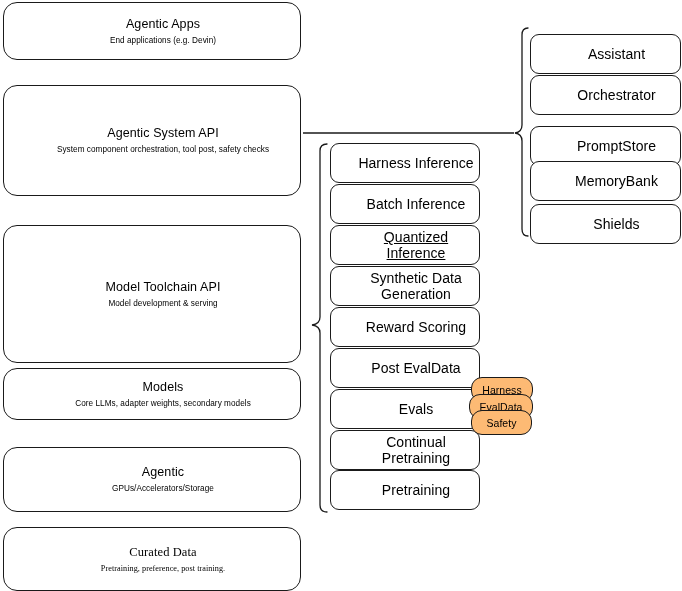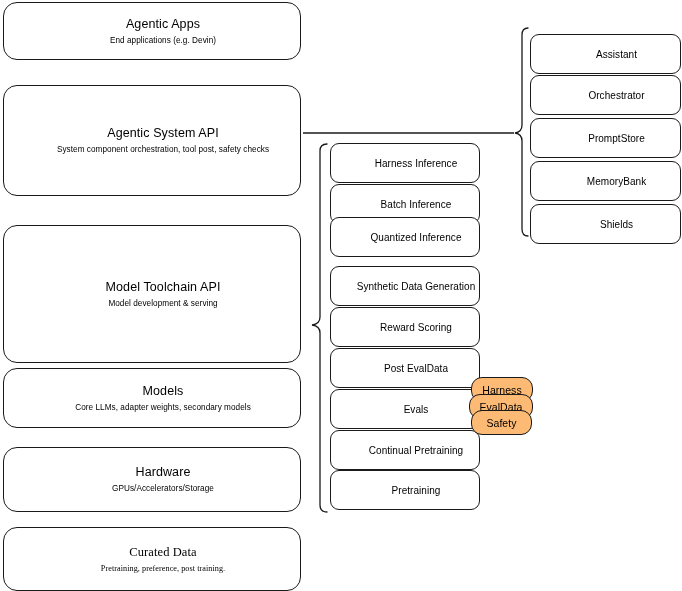--- a/index.html
+++ b/index.html
@@ -47,21 +47,21 @@
   .layer .subtitle {
     font-size: 8.2px;
     line-height: 11px;
     margin-top: 3px;
     letter-spacing: 0.05px;
   }
   
   .chip {
     border-radius: 9px;
     height: 40px;
-    font-size: 10px;
+    font-size: 14px;
     letter-spacing: 0.05px;
   }
   .chip-mid {
     left: 330px;
     width: 150px;
   }
   .chip-right {
     left: 530px;
     width: 151px;
   }
@@ -112,42 +112,42 @@
   <div class="node layer" style="top:85px; height:111px;align-items:center;">
     <div class="title">Agentic System API</div>
     <div class="subtitle">System component orchestration, tool post, safety checks</div>
   </div>
 
   <div class="node layer" style="top:225px; height:138px;">
     <div class="title">Model Toolchain API</div>
     <div class="subtitle">Model development &amp; serving</div>
   </div>
 
-  <div class="node layer" style="top:368px; height:60px;">
+  <div class="node layer" style="top:368px; height:52px;">
     <div class="title">Models</div>
     <div class="subtitle">Core LLMs, adapter weights, secondary models</div>
   </div>
 
   <div class="node layer" style="top:447px; height:65px;">
-    <div class="title">Hardware</div>
+    <div class="title">Agentic</div>
     <div class="subtitle">GPUs/Accelerators/Storage</div>
   </div>
 
   <div class="node layer" style="top:527px; height:64px;font-family:Liberation Serif, serif;">
     <div class="title">Curated Data</div>
     <div class="subtitle">Pretraining, preference, post training.</div>
   </div>
 
   <div class="node chip chip-mid" style="top:143px;">
     <span>Harness Inference</span>
   </div>
   <div class="node chip chip-mid" style="top:184px;">
     <span>Batch Inference</span>
   </div>
-  <div class="node chip chip-mid" style="top:217px;">
+  <div class="node chip chip-mid" style="top:225px;text-decoration:underline;">
     <span>Quantized Inference</span>
   </div>
   <div class="node chip chip-mid" style="top:266px;">
     <span>Synthetic Data Generation</span>
   </div>
   <div class="node chip chip-mid" style="top:307px;">
     <span>Reward Scoring</span>
   </div>
   <div class="node chip chip-mid" style="top:348px;">
     <span>Post EvalData</span>
@@ -171,21 +171,21 @@
   <div class="pill" style="left:471px; top:410px; width:61px;">
     <span>Safety</span>
   </div>
 
   <div class="node chip chip-right" style="top:34px;">
     <span>Assistant</span>
   </div>
   <div class="node chip chip-right" style="top:75px;">
     <span>Orchestrator</span>
   </div>
-  <div class="node chip chip-right" style="top:118px;">
+  <div class="node chip chip-right" style="top:126px;">
     <span>PromptStore</span>
   </div>
   <div class="node chip chip-right" style="top:161px;">
     <span>MemoryBank</span>
   </div>
   <div class="node chip chip-right" style="top:204px;">
     <span>Shields</span>
   </div>
 
 </div>

